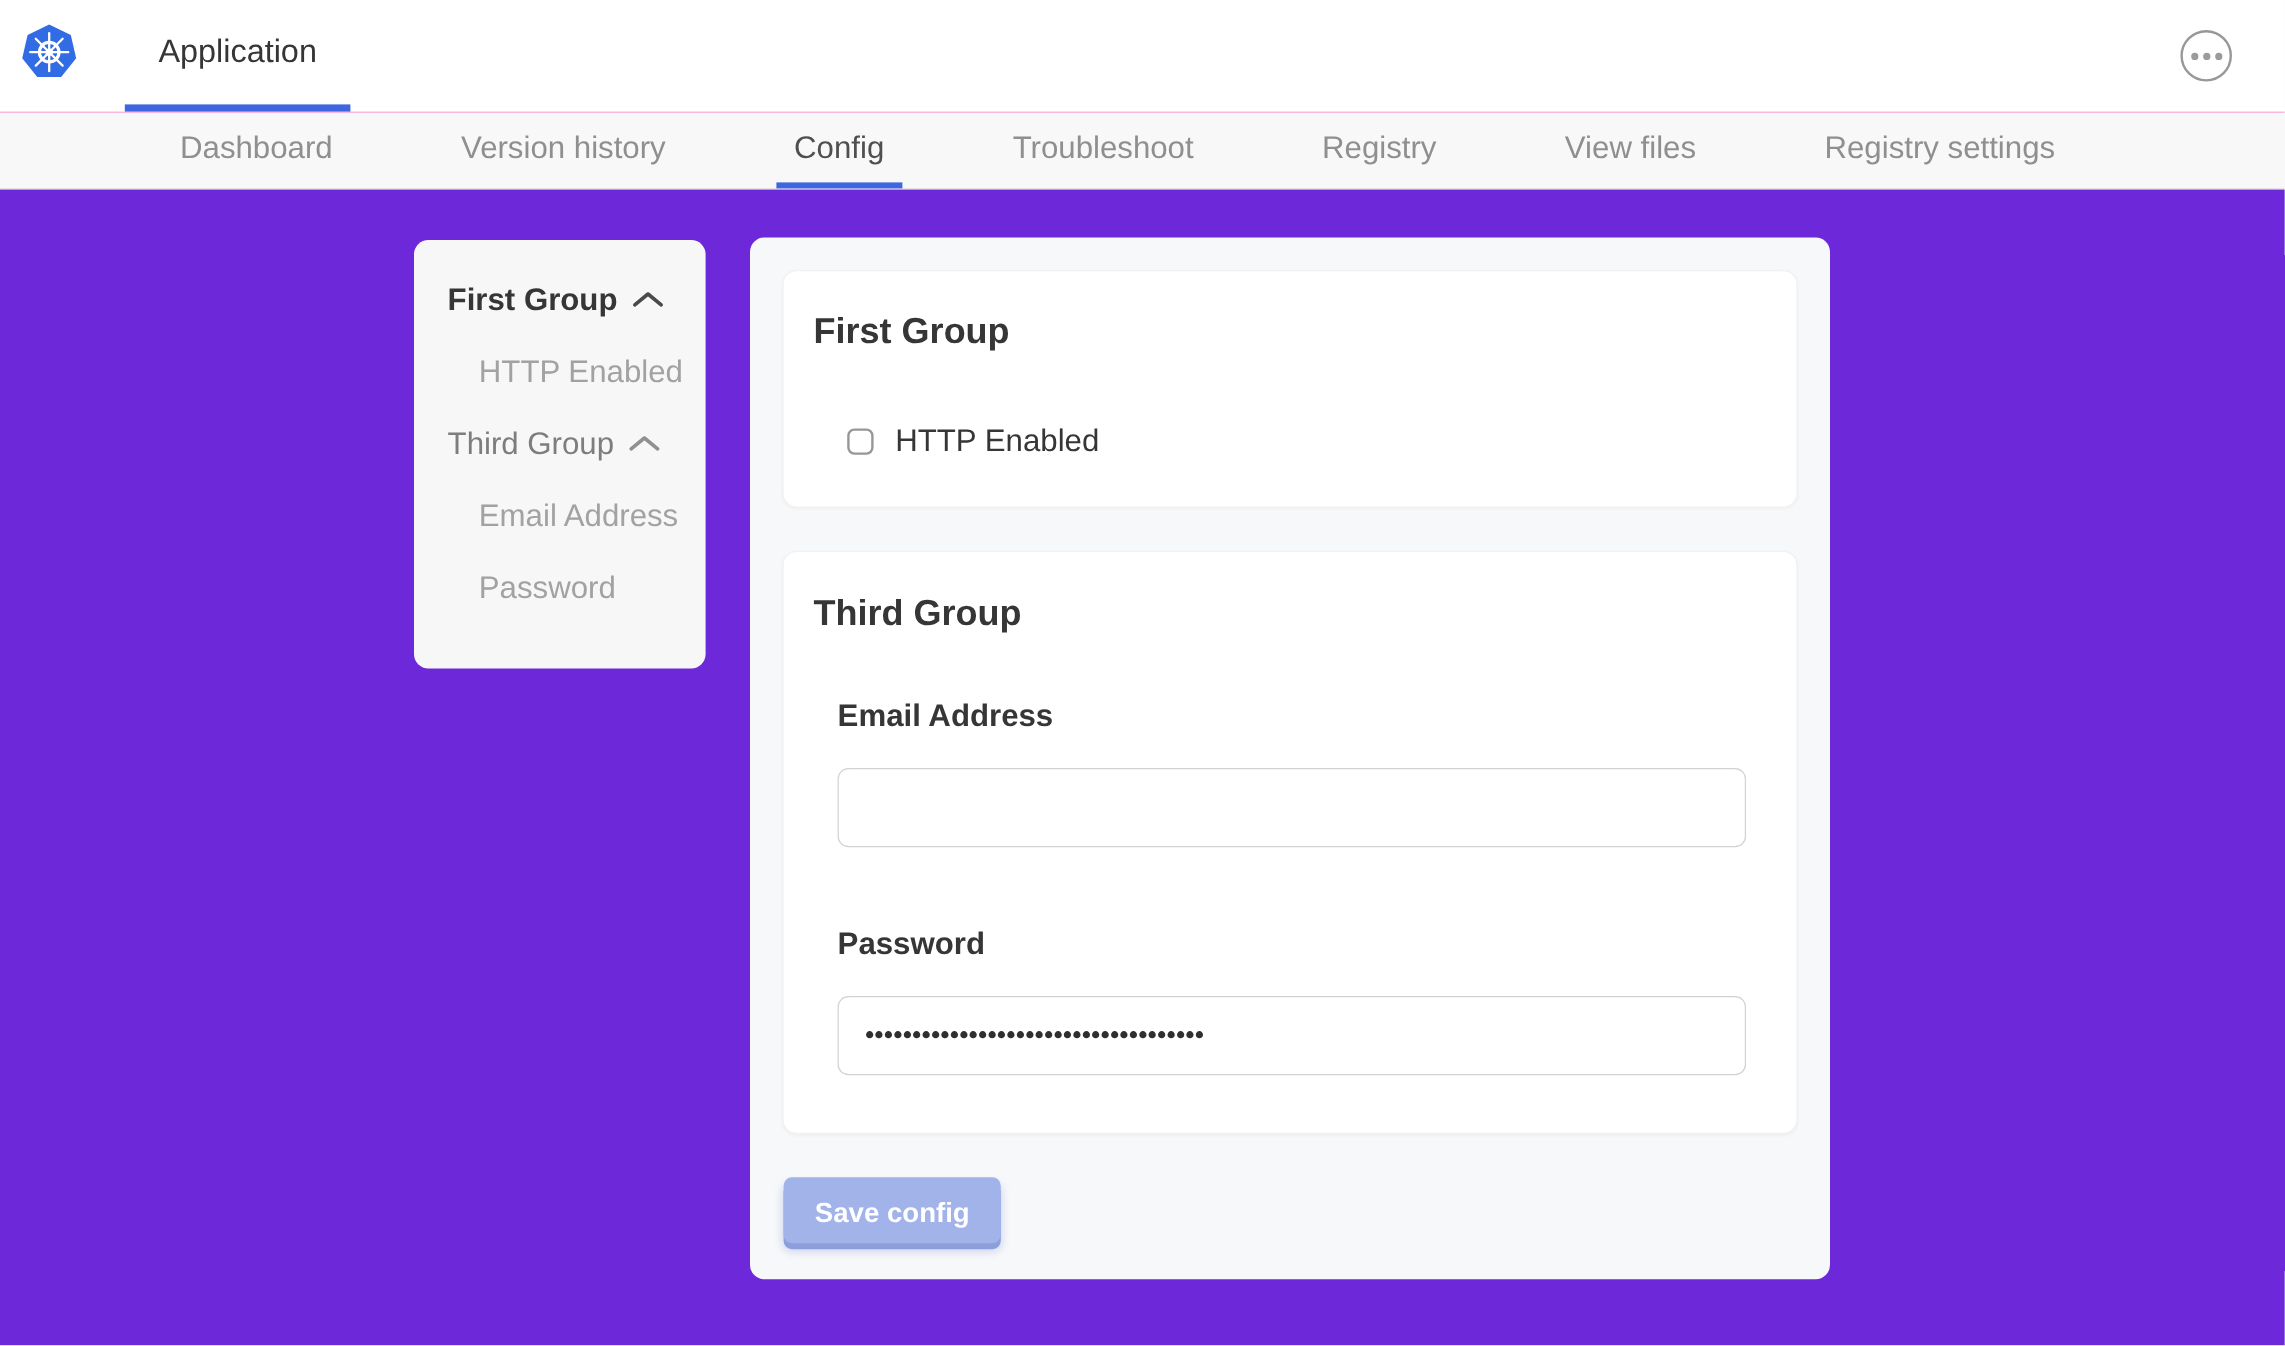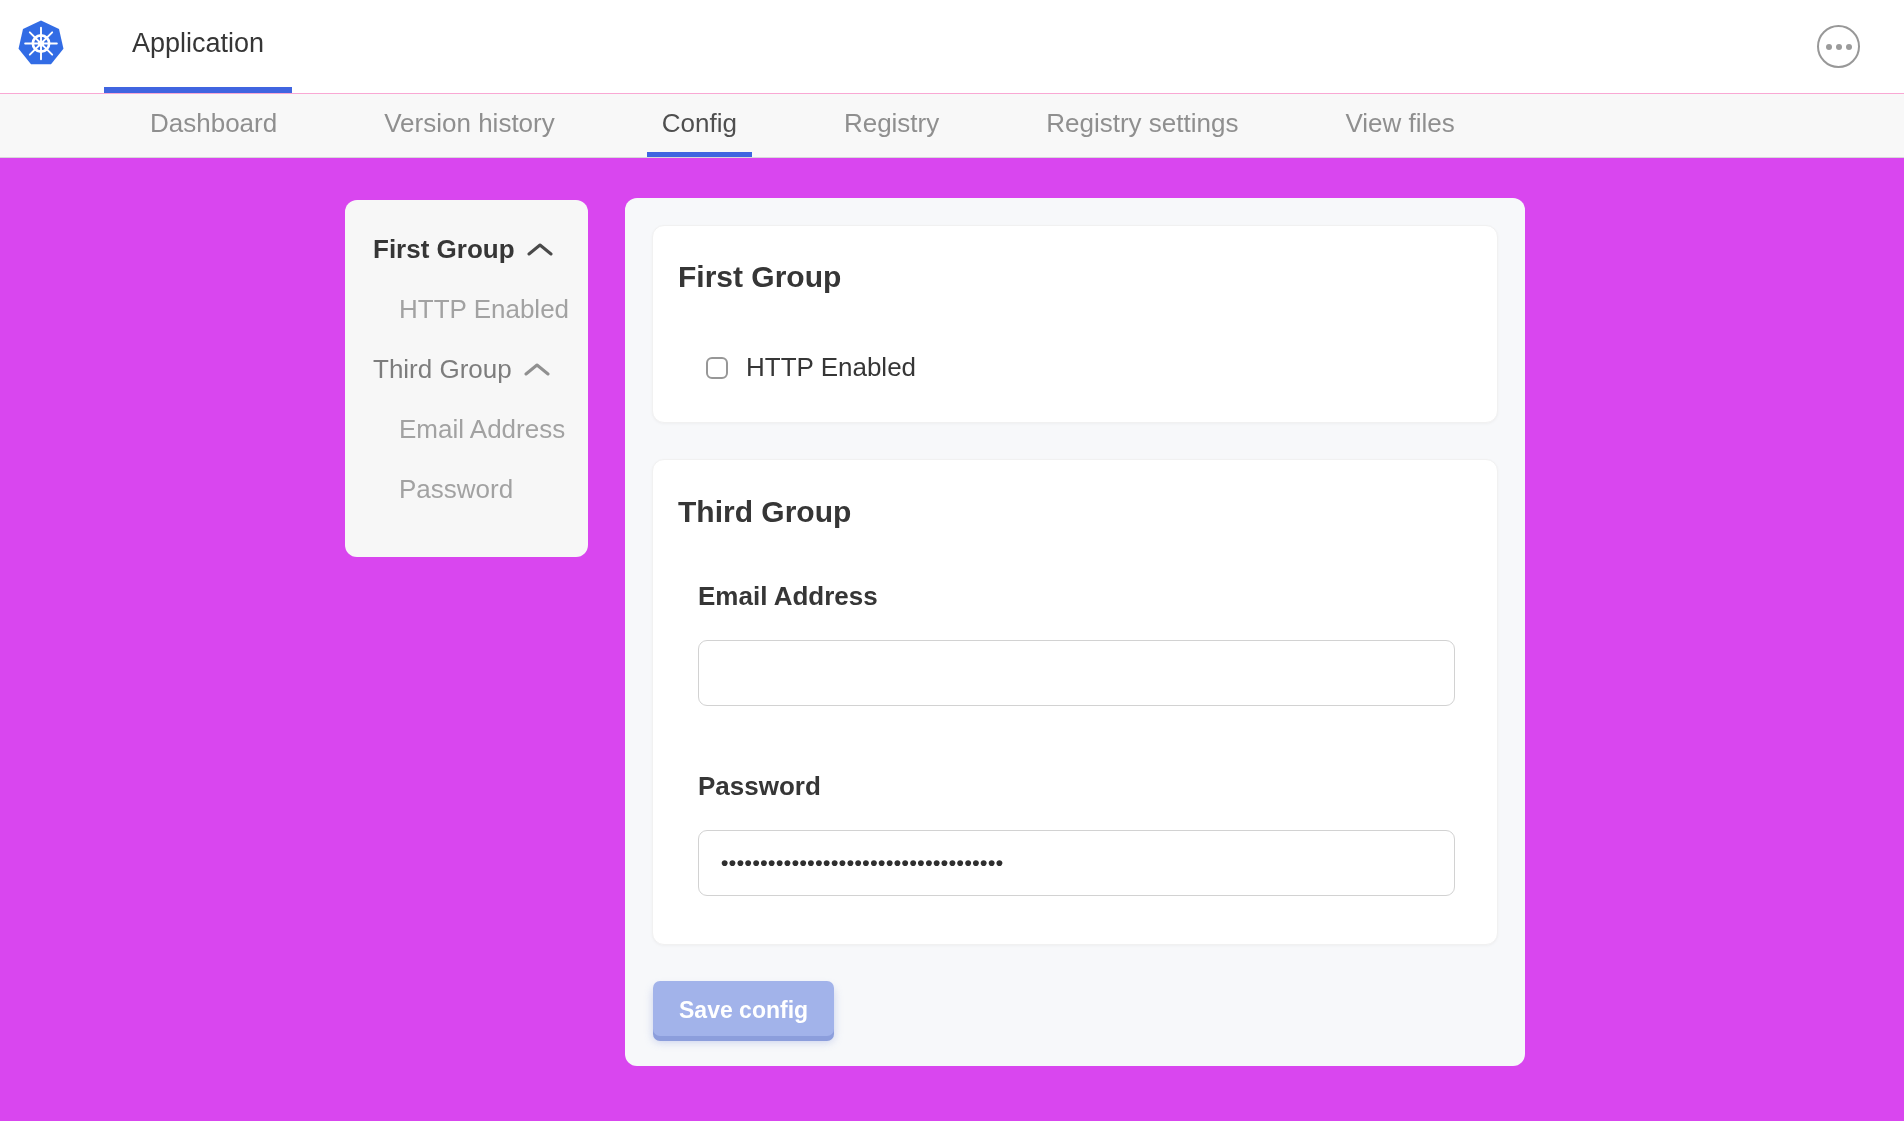--- a/index.html
+++ b/index.html
@@ -19,21 +19,21 @@
   .menu-btn i { width:6px; height:6px; border-radius:50%; background:#9b9b9b; display:block; }
 
   
   .subnav { height:64px; background:#f8f8f8; border-bottom:1px solid #d8d8d8;
             display:flex; align-items:stretch; padding-left:135px; gap:77px; }
   .subnav .tab { display:flex; align-items:center; padding:16px 15px; font-size:26px;
                  color:#8f8f8f; border-bottom:5px solid transparent; cursor:pointer; white-space:nowrap; }
   .subnav .tab.active { color:#4f4f4f; border-bottom-color:#4065E0; }
 
   
-  .content { position:relative; height:963px; background:#d946ef; }
+  .content { position:relative; height:963px; background:#6d28d9; }
 
   
   .cfg-sidebar { position:absolute; left:345px; top:42px; width:243px; height:357px;
                  background:#f7f7f7; border-radius:12px; padding:36px 0 0 28px;
                  display:flex; flex-direction:column; gap:34px; }
   .side-row { display:flex; align-items:center; gap:12px; font-size:26px; line-height:26px;
               cursor:pointer; white-space:nowrap; }
   .side-row.group-1 { font-weight:bold; color:#363636; }
   .side-row.group-2 { color:#7d7d7d; }
   .side-row.sub { padding-left:26px; color:#a2a2a2; }
@@ -96,23 +96,24 @@
     <i></i>
       <i></i>
       <i></i>
   </div>
 </div>
 
 <div class="subnav">
   <div class="tab">Dashboard</div>
   <div class="tab">Version history</div>
   <div class="tab active">Config</div>
+  <div class="tab">Troubleshoot</div>
   <div class="tab">Registry</div>
+  <div class="tab">View files</div>
   <div class="tab">Registry settings</div>
-  <div class="tab">View files</div>
 </div>
 
 <div class="content">
 
   <div class="cfg-sidebar">
     <div class="side-row group-1">
       <span>First Group</span>
       <svg class="chev" viewBox="0 0 26 15">
         <polyline points="2,12 13,3 24,12" fill="none" stroke="#4a4a4a" stroke-width="3" stroke-linecap="round" stroke-linejoin="round"></polyline>
       </svg>

